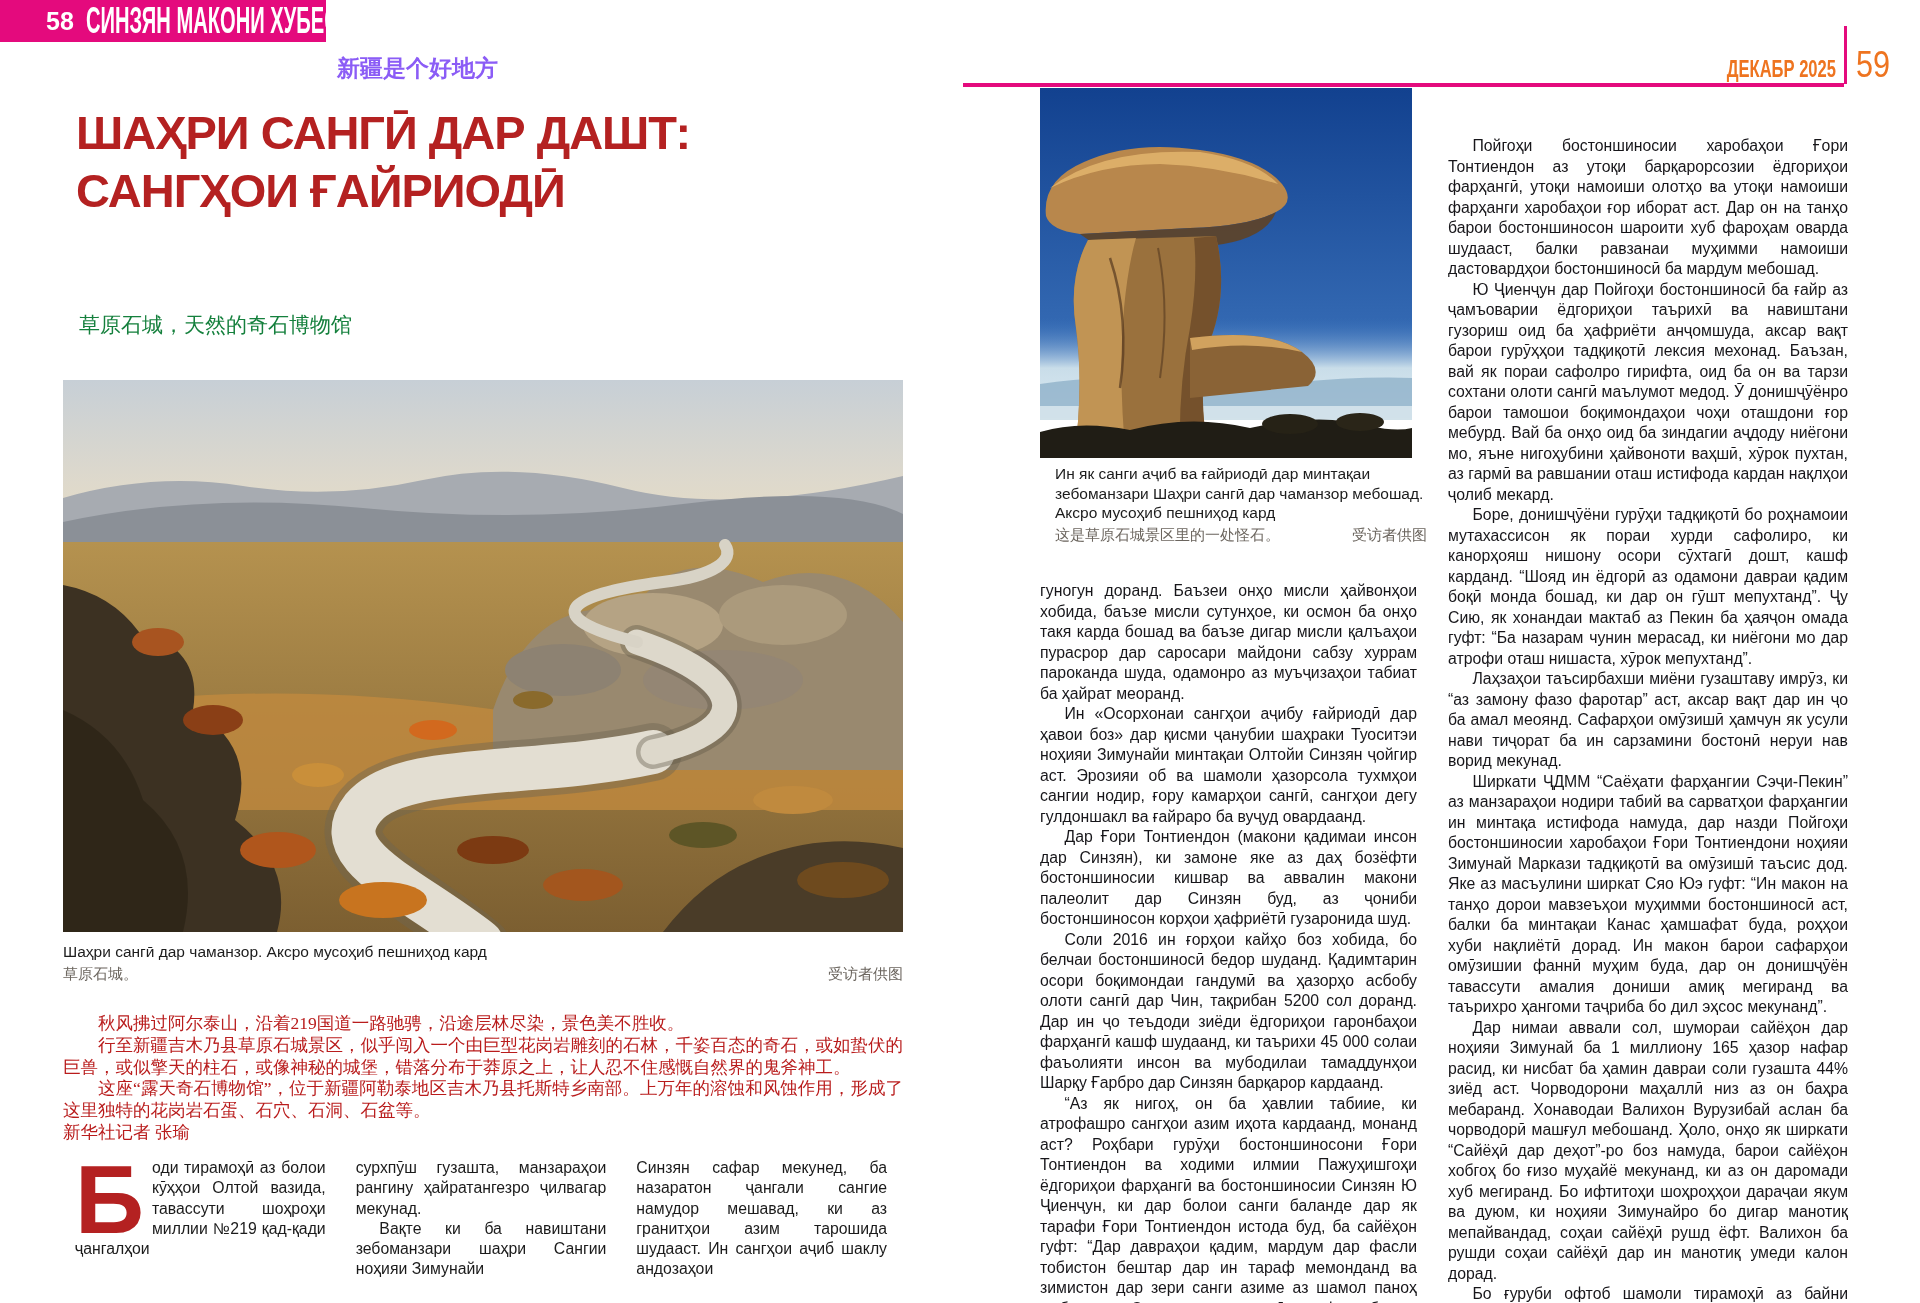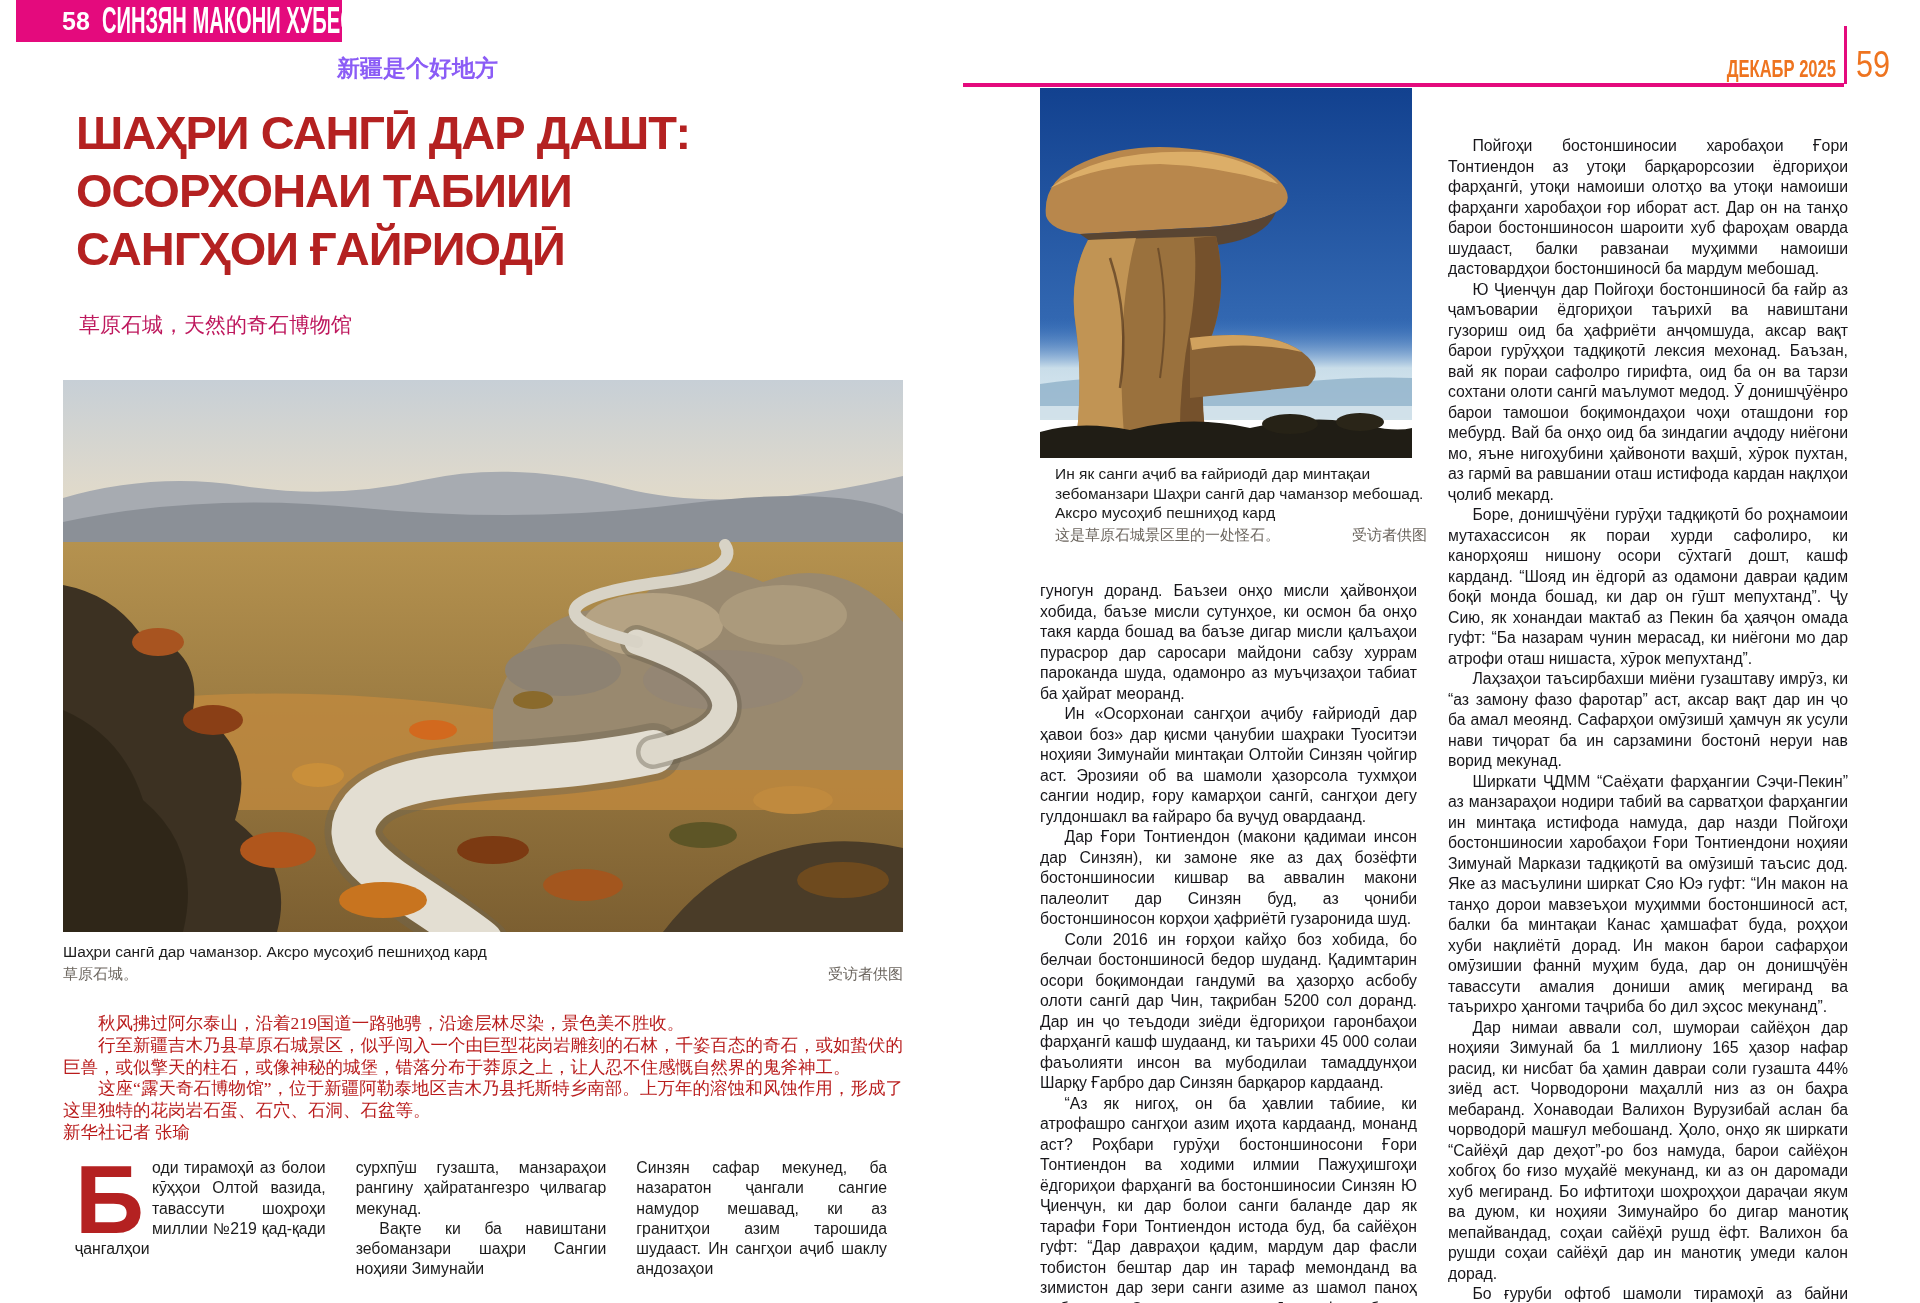--- a/index.html
+++ b/index.html
@@ -1,38 +1,38 @@
 <!DOCTYPE html>
 <html><head>
 <meta charset="utf-8">
 <style>
   html,body{margin:0;padding:0;background:#ffffff;}
   #spread{position:relative;width:1920px;height:1303px;background:#fff;overflow:hidden;
           font-family:"Liberation Sans",sans-serif;color:#17161a;}
 
   
-  .bar-left{position:absolute;left:16px;top:45;width:326px;height:42px;background:#e40a7d;
+  .bar-left{position:absolute;left:0;top:45;width:326px;height:42px;background:#e40a7d;
             display:flex;align-items:center;color:#fff;}
   .bar-num{font-size:25px;font-weight:bold;margin-left:46px;}
   .bar-title{font-size:36px;font-weight:bold;margin-left:12px;white-space:nowrap;
              transform:scaleX(.56);transform-origin:left center;}
   .bar-cn{position:absolute;left:337px;top:53px;color:#8b5cf6;font-weight:bold;font-size:23px;
           font-family:"Liberation Serif",serif;}
   .issue{position:absolute;left:1628px;top:56px;width:208px;text-align:right;color:#ee7420;
          font-weight:bold;font-size:23px;white-space:nowrap;transform:scaleX(.72);
          transform-origin:right center;}
   .vline{position:absolute;left:1844px;top:26px;width:3px;height:58px;background:#e40a7d;}
   .pnum-right{position:absolute;left:1856px;top:44px;font-size:36px;color:#ee7420;
               transform:scaleX(.85);transform-origin:left center;}
   .rule-right{position:absolute;left:963px;top:83px;width:881px;height:4px;background:#e40a7d;}
 
   
   .art-title{position:absolute;left:76px;top:104px;font-size:47px;line-height:58px;
              font-weight:bold;color:#b42121;letter-spacing:-1px;white-space:nowrap;}
-  .art-sub{position:absolute;left:79px;top:311px;font-size:21px;color:#be185d;
+  .art-sub{position:absolute;left:79px;top:311px;font-size:21px;color:#15803d;
            font-family:"Liberation Serif",serif;}
   .photo-left{position:absolute;left:63px;top:380px;width:840px;height:552px;}
   .cap-left{position:absolute;left:63px;top:942px;width:840px;}
   .cap-tj{font-size:15.5px;color:#1c1c1c;line-height:20px;}
   .cap-row{display:flex;justify-content:space-between;margin-top:3px;
            font-family:"Liberation Serif",serif;font-size:15px;color:#6b655e;gap:12px;}
   .cnblock{position:absolute;left:63px;top:1013px;width:840px;
            font-family:"Liberation Serif",serif;font-size:17.5px;line-height:21.8px;color:#b91c1c;}
   .cnblock p{margin:0;text-indent:2em;text-align:justify;}
   .cn-byline{text-align:right;text-indent:0 !important;}
@@ -65,21 +65,20 @@
   </div>
   <div class="bar-cn">新疆是个好地方</div>
 
   <div class="issue">ДЕКАБР 2025</div>
   <div class="vline"></div>
   <div class="pnum-right">59</div>
   <div class="rule-right"></div>
 
   <div class="art-title">
     <div>ШАҲРИ САНГӢ ДАР ДАШТ:</div>
-    <div>ОСОРХОНАИ ТАБИИИ</div>
     <div>САНГҲОИ ҒАЙРИОДӢ</div>
   </div>
   <div class="art-sub">草原石城，天然的奇石博物馆</div>
 
   <svg class="photo-left" viewBox="0 0 840 552" preserveAspectRatio="none">
     <defs>
       <linearGradient id="sky1" x1="0" y1="0" x2="0" y2="1">
         <stop offset="0" stop-color="#c7cfd6"></stop>
           <stop offset="0.6" stop-color="#ded9cc"></stop>
         <stop offset="1" stop-color="#e9ddc2"></stop>

